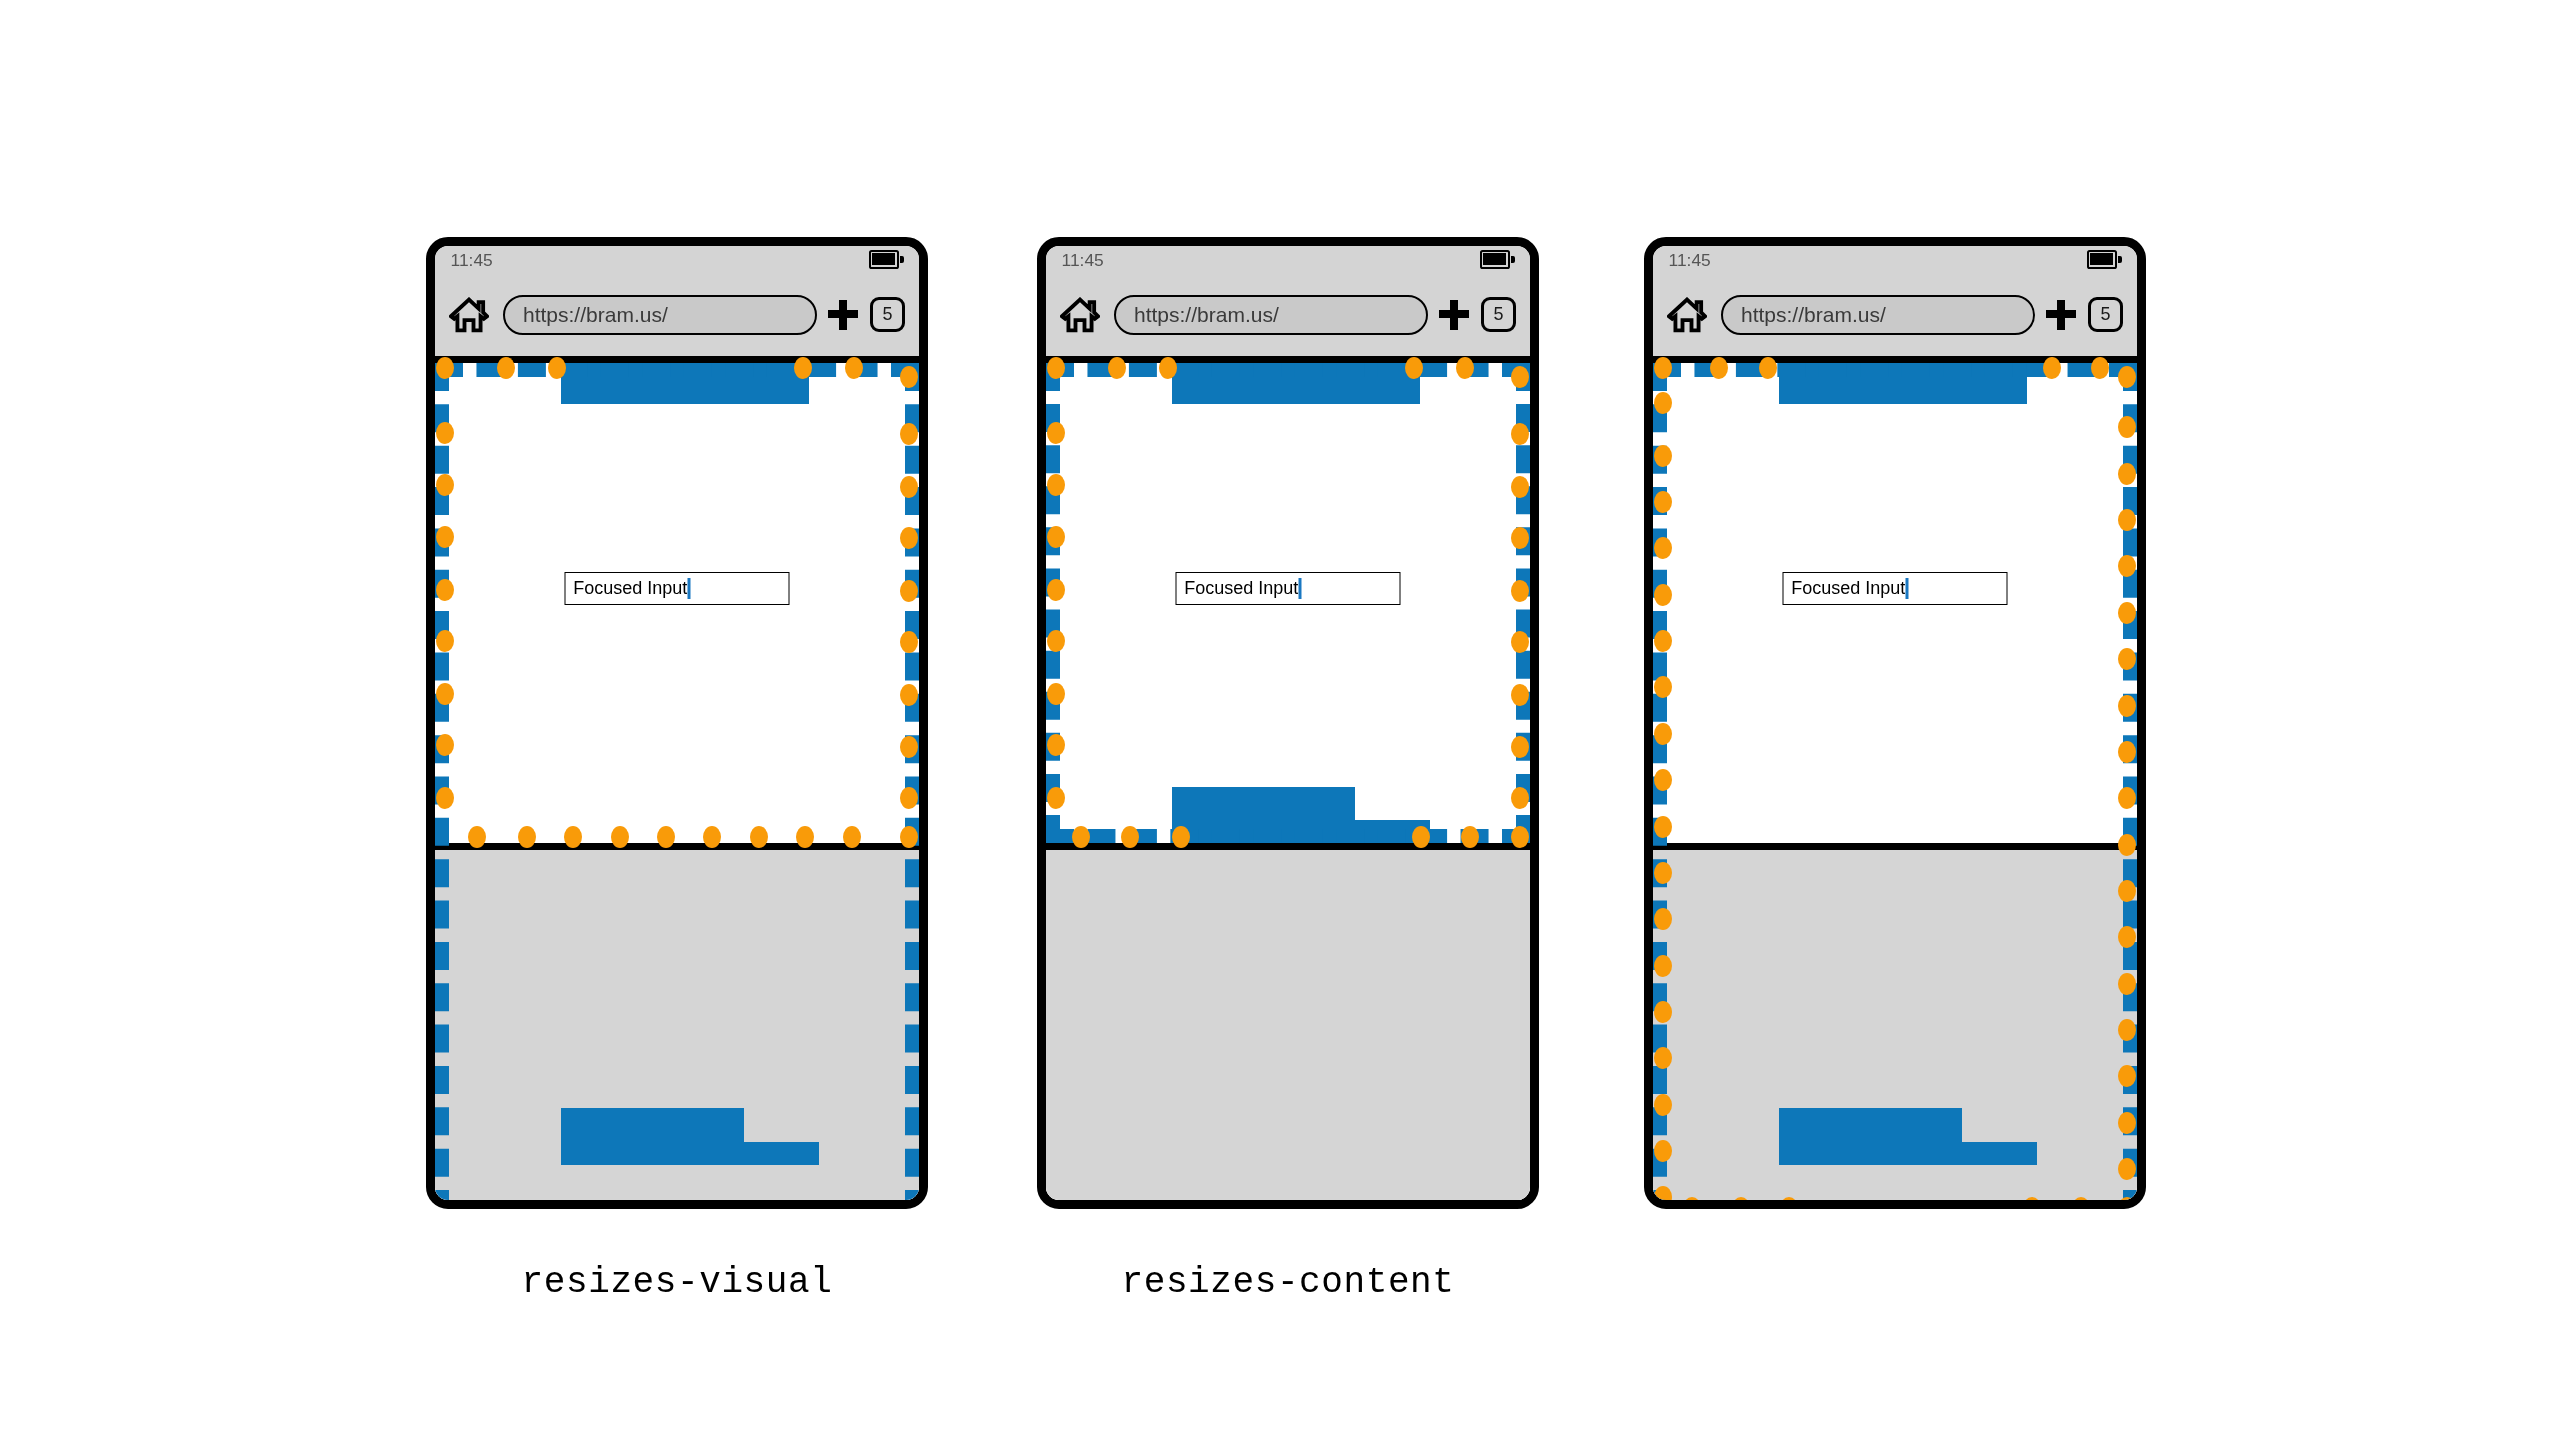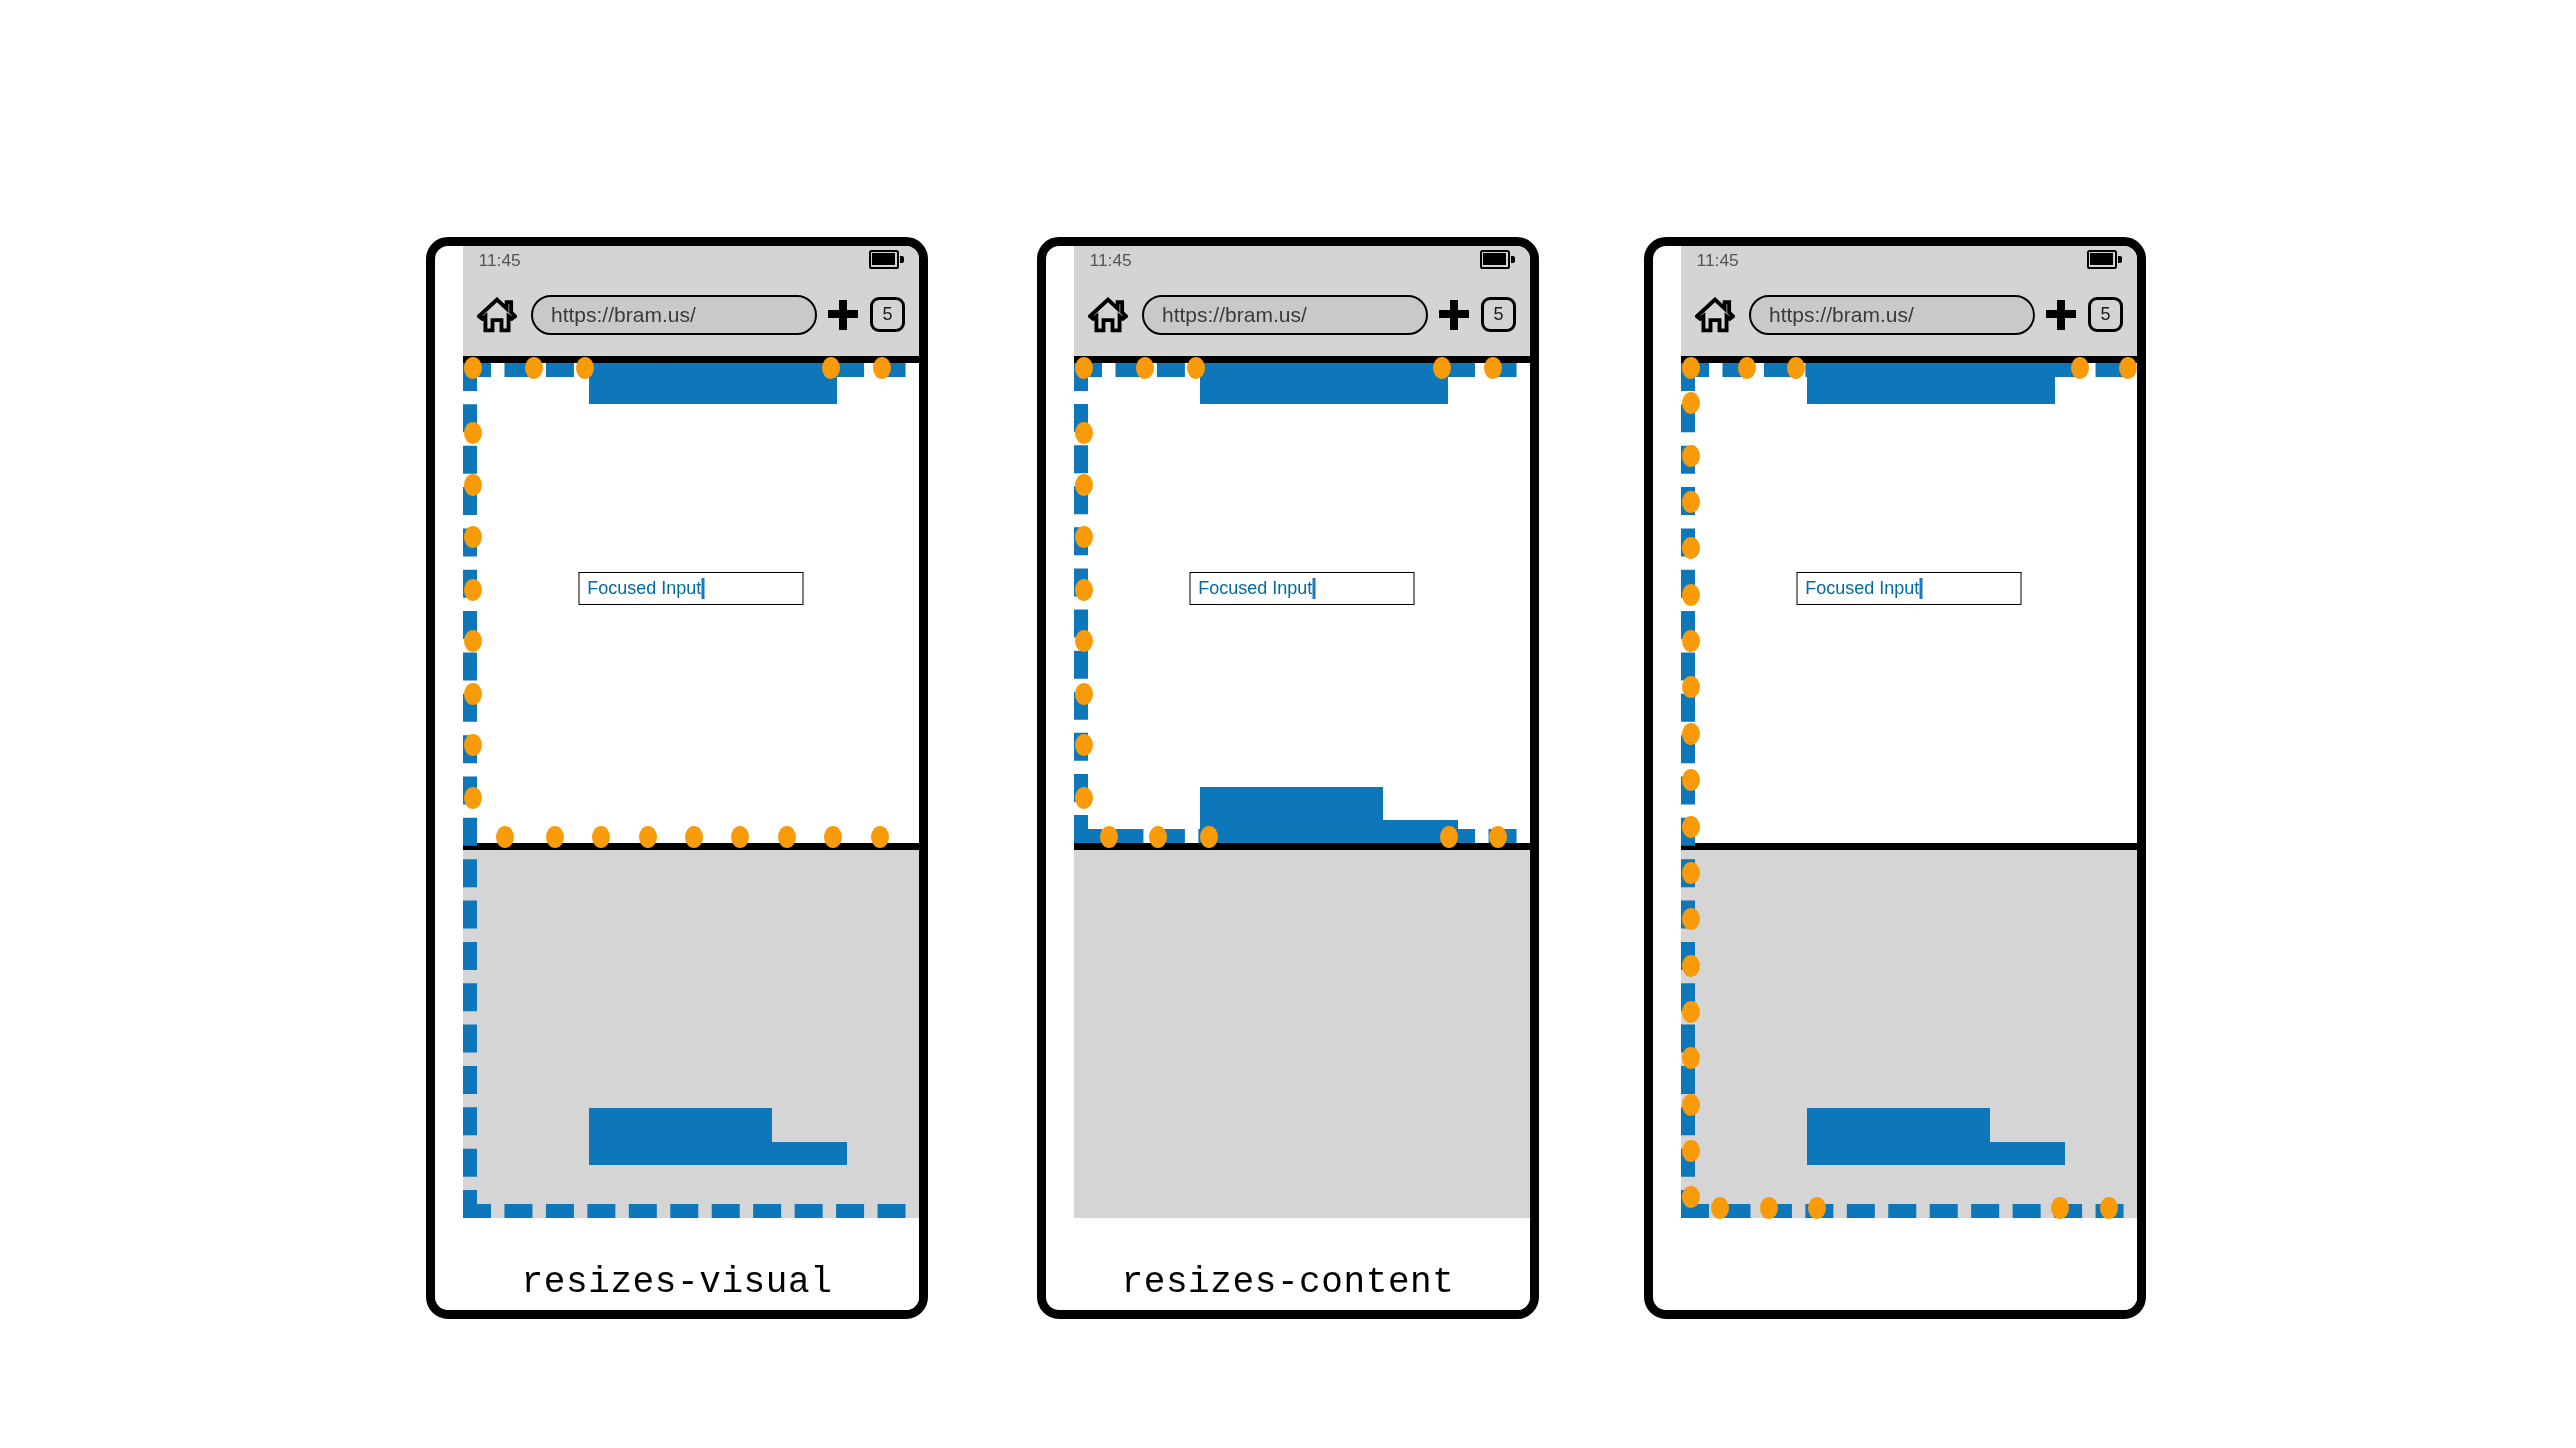--- a/index.html
+++ b/index.html
@@ -20,27 +20,26 @@
     left: 0; top: 0;
     width: 2576px;
     height: 1449px;
   }
 
   
   .phone {
     position: absolute;
     top: 237px;
     width: 502px;
-    height: 1082px;
+    height: 972px;
     box-sizing: border-box;
     border: 9px solid #000000;
     border-radius: 22px;
     background: #ffffff;
     overflow: hidden;
-    padding-left: 28px;
   }
   .phone.p1 { left: 426px; }
   .phone.p2 { left: 1037px; }
   .phone.p3 { left: 1644px; }
 
   
   .chrome {
     position: relative;
     height: 117px;
     background: #d4d4d4;
@@ -206,21 +205,21 @@
     height: 33px;
     background: #ffffff;
     border: 1.9px solid #000000;
     box-sizing: border-box;
     display: flex;
     align-items: center;
     padding-left: 7.7px;
   }
   .focused-input .txt {
     font-size: 18px;
-    color: #0369a1;
+    color: #000000;
     white-space: nowrap;
   }
   .focused-input .caret {
     display: inline-block;
     width: 2.6px;
     height: 20.6px;
     background: #1a78c2;
     margin-left: 0.6px;
   }
 

